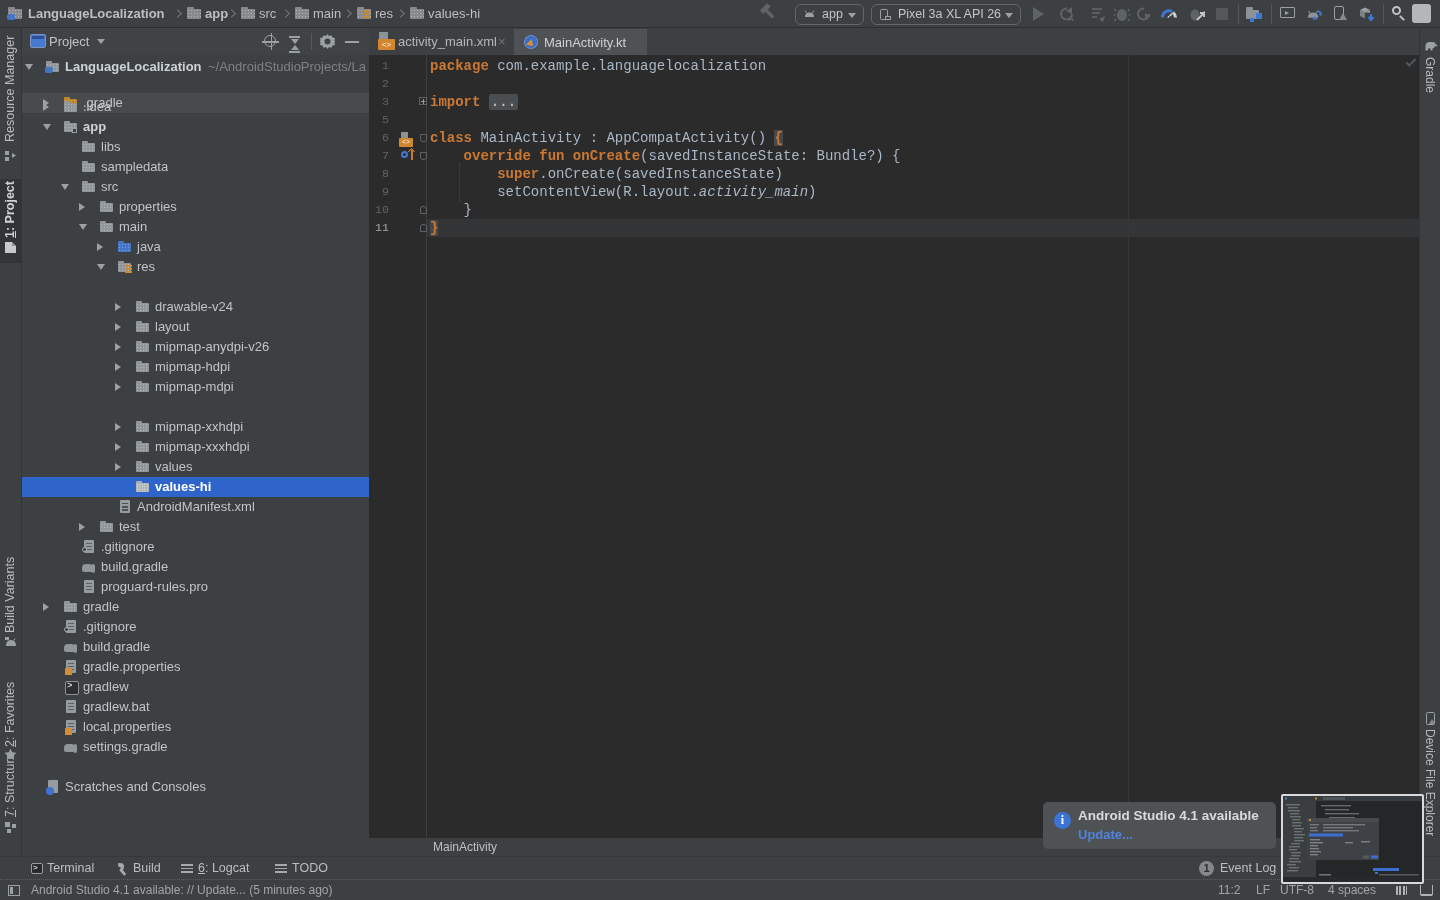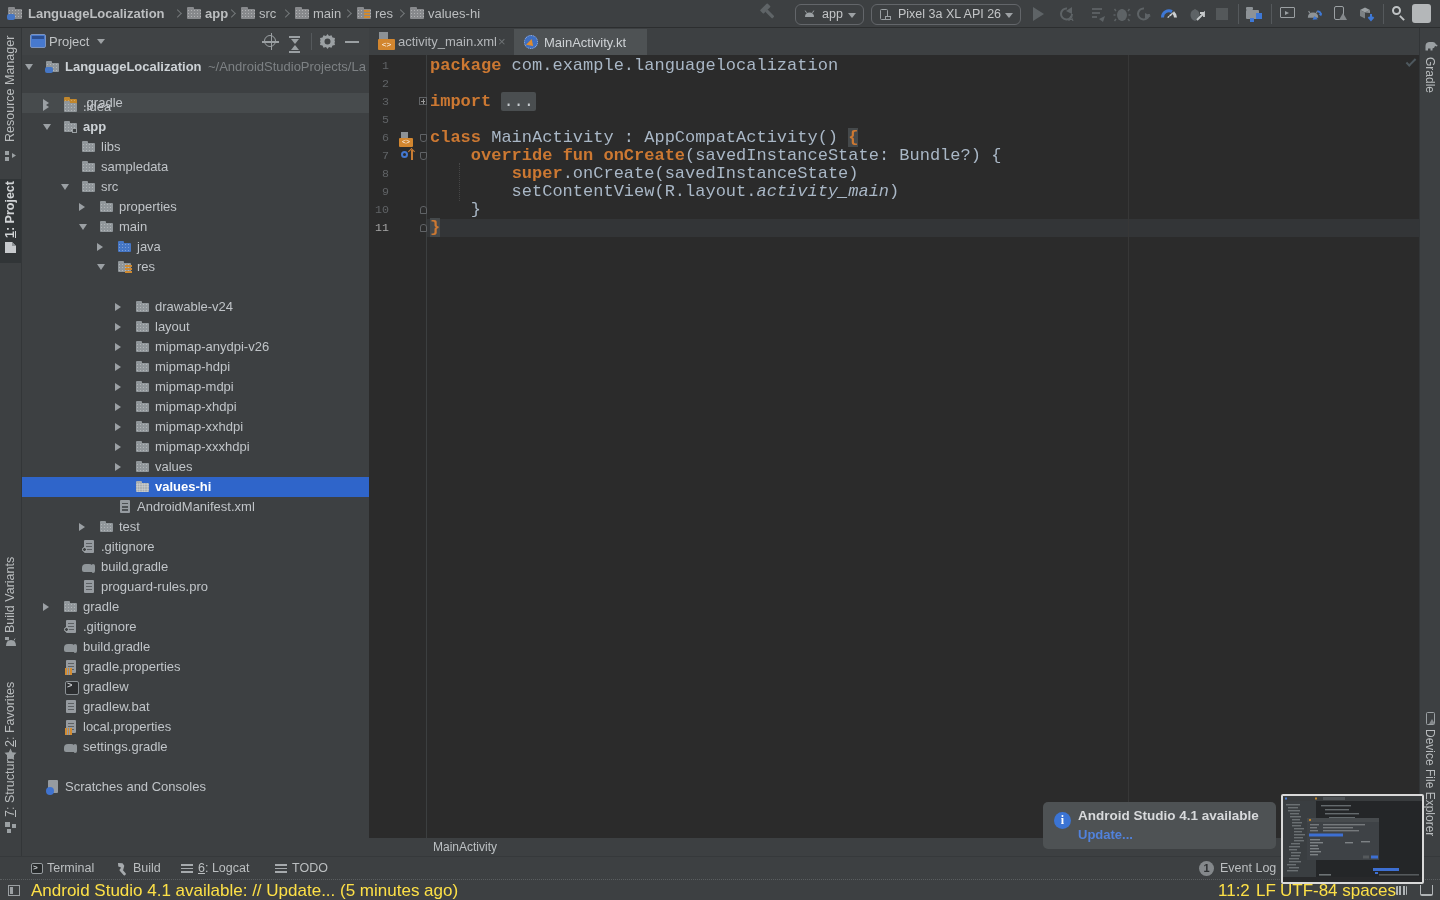--- a/index.html
+++ b/index.html
@@ -59,35 +59,35 @@
 .scr>s{position:absolute;left:1px;top:8px;width:8px;height:8px;border-radius:50%;background:#4073cf;z-index:2}
 
 #edwrap{position:absolute;left:369px;top:28px;width:1050px;height:828px;background:#3d4042}
 #tabbar{position:absolute;left:0;top:0;width:1050px;height:27px;background:#3d4042}
 #seltab{position:absolute;left:145px;top:1px;width:133px;height:26px;background:#4e5254}
 #editor{position:absolute;left:0;top:27px;width:1050px;height:783px;background:#2b2b2b;font-family:"Liberation Mono",monospace}
 #gutline{position:absolute;left:57px;top:0;width:1px;height:783px;background:#3c3f40}
 #margin{position:absolute;left:759px;top:0;width:1px;height:783px;background:#373737}
 .lnum{position:absolute;left:0;width:20px;text-align:right;height:18px;line-height:18px;font-size:11.6px;color:#606366}
 .lnum.hi{color:#a6a6a6}
-.cl{position:absolute;left:61px;height:18px;line-height:18px;font-size:17px;color:#a9b7c6;white-space:pre}
+.cl{position:absolute;left:61px;height:18px;line-height:18px;font-size:14px;color:#a9b7c6;white-space:pre}
 .kw{color:#cc7832;font-weight:bold}
 .it{font-style:italic;color:#a9b7c6}
 .fold{background:#4a4e50;border-radius:2px;padding:0 2px;color:#c7ccd0}
 .brm{background:#45494b;color:#cc7832;font-weight:bold}
 #caretrow{position:absolute;left:58px;top:164px;width:992px;height:18px;background:#333537}
 #crumbs{position:absolute;left:0;top:810px;width:1050px;height:18px;background:#3d4042;color:#bcc0c3;font-size:12px;line-height:18px}
 
 #rstripe{position:absolute;left:1419px;top:28px;width:21px;height:851px;background:#3d4042;border-left:1px solid #323537}
 .vlabr{position:absolute;color:#b9bcbe;font-size:12px;white-space:nowrap}
 .vlabr>span{position:absolute;left:17px;transform:rotate(90deg);transform-origin:0 0;display:block}
 
 #botbar{position:absolute;left:0;top:856px;width:1440px;height:23px;background:#3d4042;border-top:1px solid #36393b}
 #statbar{position:absolute;left:0;top:879px;width:1440px;height:21px;background:#3d4042;border-top:1px dotted #5a5e60}
-.sbt{position:absolute;color:#fde047;font-size:17px;height:21px;line-height:21px;white-space:nowrap}
+.sbt{position:absolute;color:#a3a3a3;font-size:12px;height:21px;line-height:21px;white-space:nowrap}
 .bbt{position:absolute;color:#bcbfc1;font-size:12.5px;height:23px;line-height:23px;white-space:nowrap}
 
 #balloon{position:absolute;left:1043px;top:802px;width:233px;height:47px;background:#4e5254;border-radius:5px}
 #balloon .ttl{position:absolute;left:35px;top:6px;font-size:13.5px;font-weight:bold;color:#d8dadc}
 #balloon .lnk{position:absolute;left:35px;top:25px;font-size:13px;font-weight:bold;color:#5182dc}
 #thumb{position:absolute;left:1281px;top:794px;width:143px;height:90px;background:#28292b;border:2px solid #d9d9d9;border-radius:2px}
 </style></head>
 <body>
 
 <div id="toolbar">
@@ -349,25 +349,20 @@
       </div>
 <div class="trow" style="top:300px">
         <s class="ar arr" style="left:93px"></s>
         <s class="tic fo" style="left:113px"><s></s></s>
         <s class="tn" style="left:133px">mipmap-hdpi</s>
       </div>
 <div class="trow" style="top:320px">
         <s class="ar arr" style="left:93px"></s>
         <s class="tic fo" style="left:113px"><s></s></s>
         <s class="tn" style="left:133px">mipmap-mdpi</s>
-      </div>
-<div class="trow" style="top:340px">
-        <s class="ar arr" style="left:93px"></s>
-        <s class="tic fo" style="left:113px"><s></s></s>
-        <s class="tn" style="left:133px">mipmap-xhdpi</s>
       </div>
 <div class="trow" style="top:380px">
         <s class="ar arr" style="left:93px"></s>
         <s class="tic fo" style="left:113px"><s></s></s>
         <s class="tn" style="left:133px">mipmap-xxxhdpi</s>
       </div>
 <div class="trow" style="top:360px">
         <s class="ar arr" style="left:93px"></s>
         <s class="tic fo" style="left:113px"><s></s></s>
         <s class="tn" style="left:133px">mipmap-xxhdpi</s>

